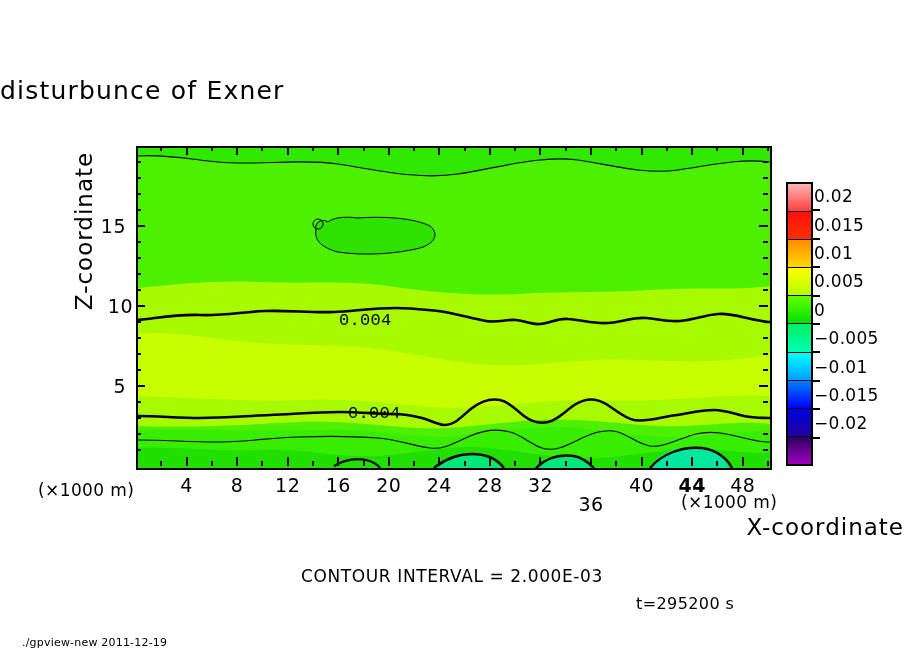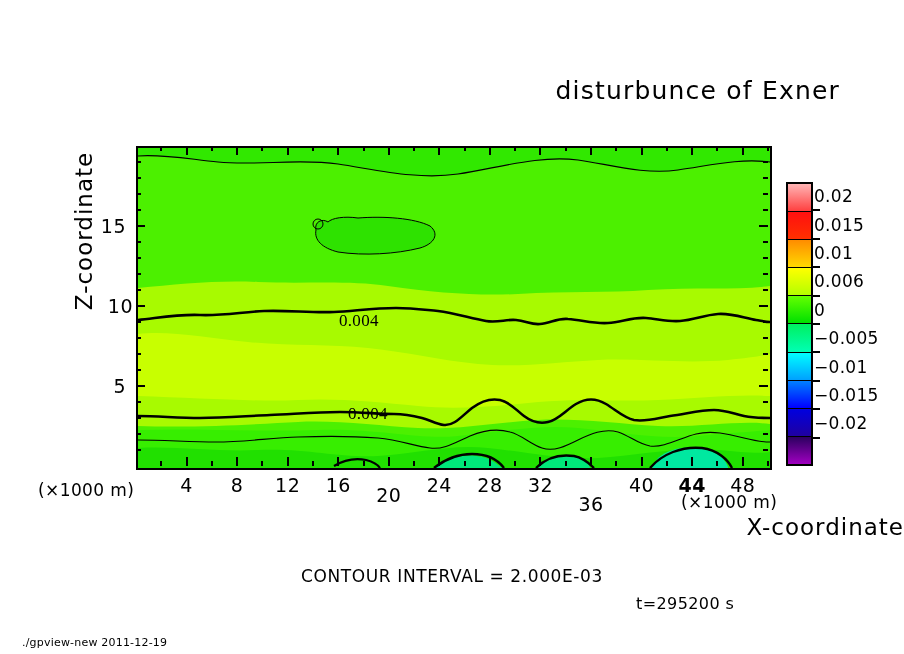--- a/index.html
+++ b/index.html
@@ -23,27 +23,26 @@
     width: 904px;
     height: 654px;
   }
 
   
   #plot-title {
     position: absolute;
     left: 0;
     top: 76px;
     width: 812px;
-    text-align: right;
+    text-align: left;
     font-size: 25px;
     letter-spacing: 1.2px;
     font-family: "DejaVu Sans", sans-serif;
     font-weight: 400;
     white-space: nowrap;
-    margin-left: 28px;
   }
 
   
   #plot-area {
     position: absolute;
     left: 136px;
     top: 146px;
     width: 632px;
     height: 320px;
     border: 2px solid #000000;
@@ -121,21 +120,21 @@
     top: 492px;
     font-size: 17px;
     white-space: nowrap;
     letter-spacing: 0.4px;
   }
 
   
   .contour-label {
     position: absolute;
     font-size: 17px;
-    font-family: Liberation Serif, serif;
+    font-family: Liberation Mono, monospace;
     color: #000000;
     white-space: nowrap;
     letter-spacing: 0.3px;
     z-index: 5;
     padding: 0 2px;
   }
 
   
   #colorbar {
     position: absolute;
@@ -359,21 +358,21 @@
       <div class="tick tick-x-minor" style="left: 716.44px; top: 461px;"></div>
       <div class="tick tick-x-minor" style="left: 716.44px; top: 146px;"></div>
       <div class="tick tick-x-minor" style="left: 767px; top: 461px;"></div>
       <div class="tick tick-x-minor" style="left: 767px; top: 146px;"></div>
     </div>
   <div id="x-ticklabels">
       <div class="ticklabel ticklabel-x" style="left: 186.56px; top: 474px;">4</div>
       <div class="ticklabel ticklabel-x" style="left: 237.12px; top: 474px;">8</div>
       <div class="ticklabel ticklabel-x" style="left: 287.68px; top: 474px;">12</div>
       <div class="ticklabel ticklabel-x" style="left: 338.24px; top: 474px;">16</div>
-      <div class="ticklabel ticklabel-x" style="left: 388.8px; top: 484px;">20</div>
+      <div class="ticklabel ticklabel-x" style="left: 388.8px; top: 474px;">20</div>
       <div class="ticklabel ticklabel-x" style="left: 439.36px; top: 474px;">24</div>
       <div class="ticklabel ticklabel-x" style="left: 489.92px; top: 474px;">28</div>
       <div class="ticklabel ticklabel-x" style="left: 540.48px; top: 474px;">32</div>
       <div class="ticklabel ticklabel-x" style="left: 591.04px; top: 493px;">36</div>
       <div class="ticklabel ticklabel-x" style="left: 641.6px; top: 474px;">40</div>
       <div class="ticklabel ticklabel-x" style="left: 692.16px; top: 474px; font-weight: bold;">44</div>
       <div class="ticklabel ticklabel-x" style="left: 742.72px; top: 474px;">48</div>
     </div>
 
   <div id="y-ticks">
@@ -447,21 +446,21 @@
       <div class="cb-tick" style="top: 323px;"></div>
       <div class="cb-tick" style="top: 351.4px;"></div>
       <div class="cb-tick" style="top: 379.8px;"></div>
       <div class="cb-tick" style="top: 408.2px;"></div>
       <div class="cb-tick" style="top: 436.6px;"></div>
     </div>
   <div id="colorbar-labels">
       <div class="cb-label" style="top: 196.2px;">0.02</div>
       <div class="cb-label" style="top: 224.6px;">0.015</div>
       <div class="cb-label" style="top: 253px;">0.01</div>
-      <div class="cb-label" style="top: 281.4px;">0.006</div>
+      <div class="cb-label" style="top: 281.4px;">0.005</div>
       <div class="cb-label" style="top: 309.8px;">0</div>
       <div class="cb-label" style="top: 338.2px;">−0.005</div>
       <div class="cb-label" style="top: 366.6px;">−0.01</div>
       <div class="cb-label" style="top: 395px;">−0.015</div>
       <div class="cb-label" style="top: 423.4px;">−0.02</div>
     </div>
 
   <div id="contour-interval">CONTOUR INTERVAL = 2.000E-03</div>
   <div id="time-stamp">t=295200 s</div>
 

